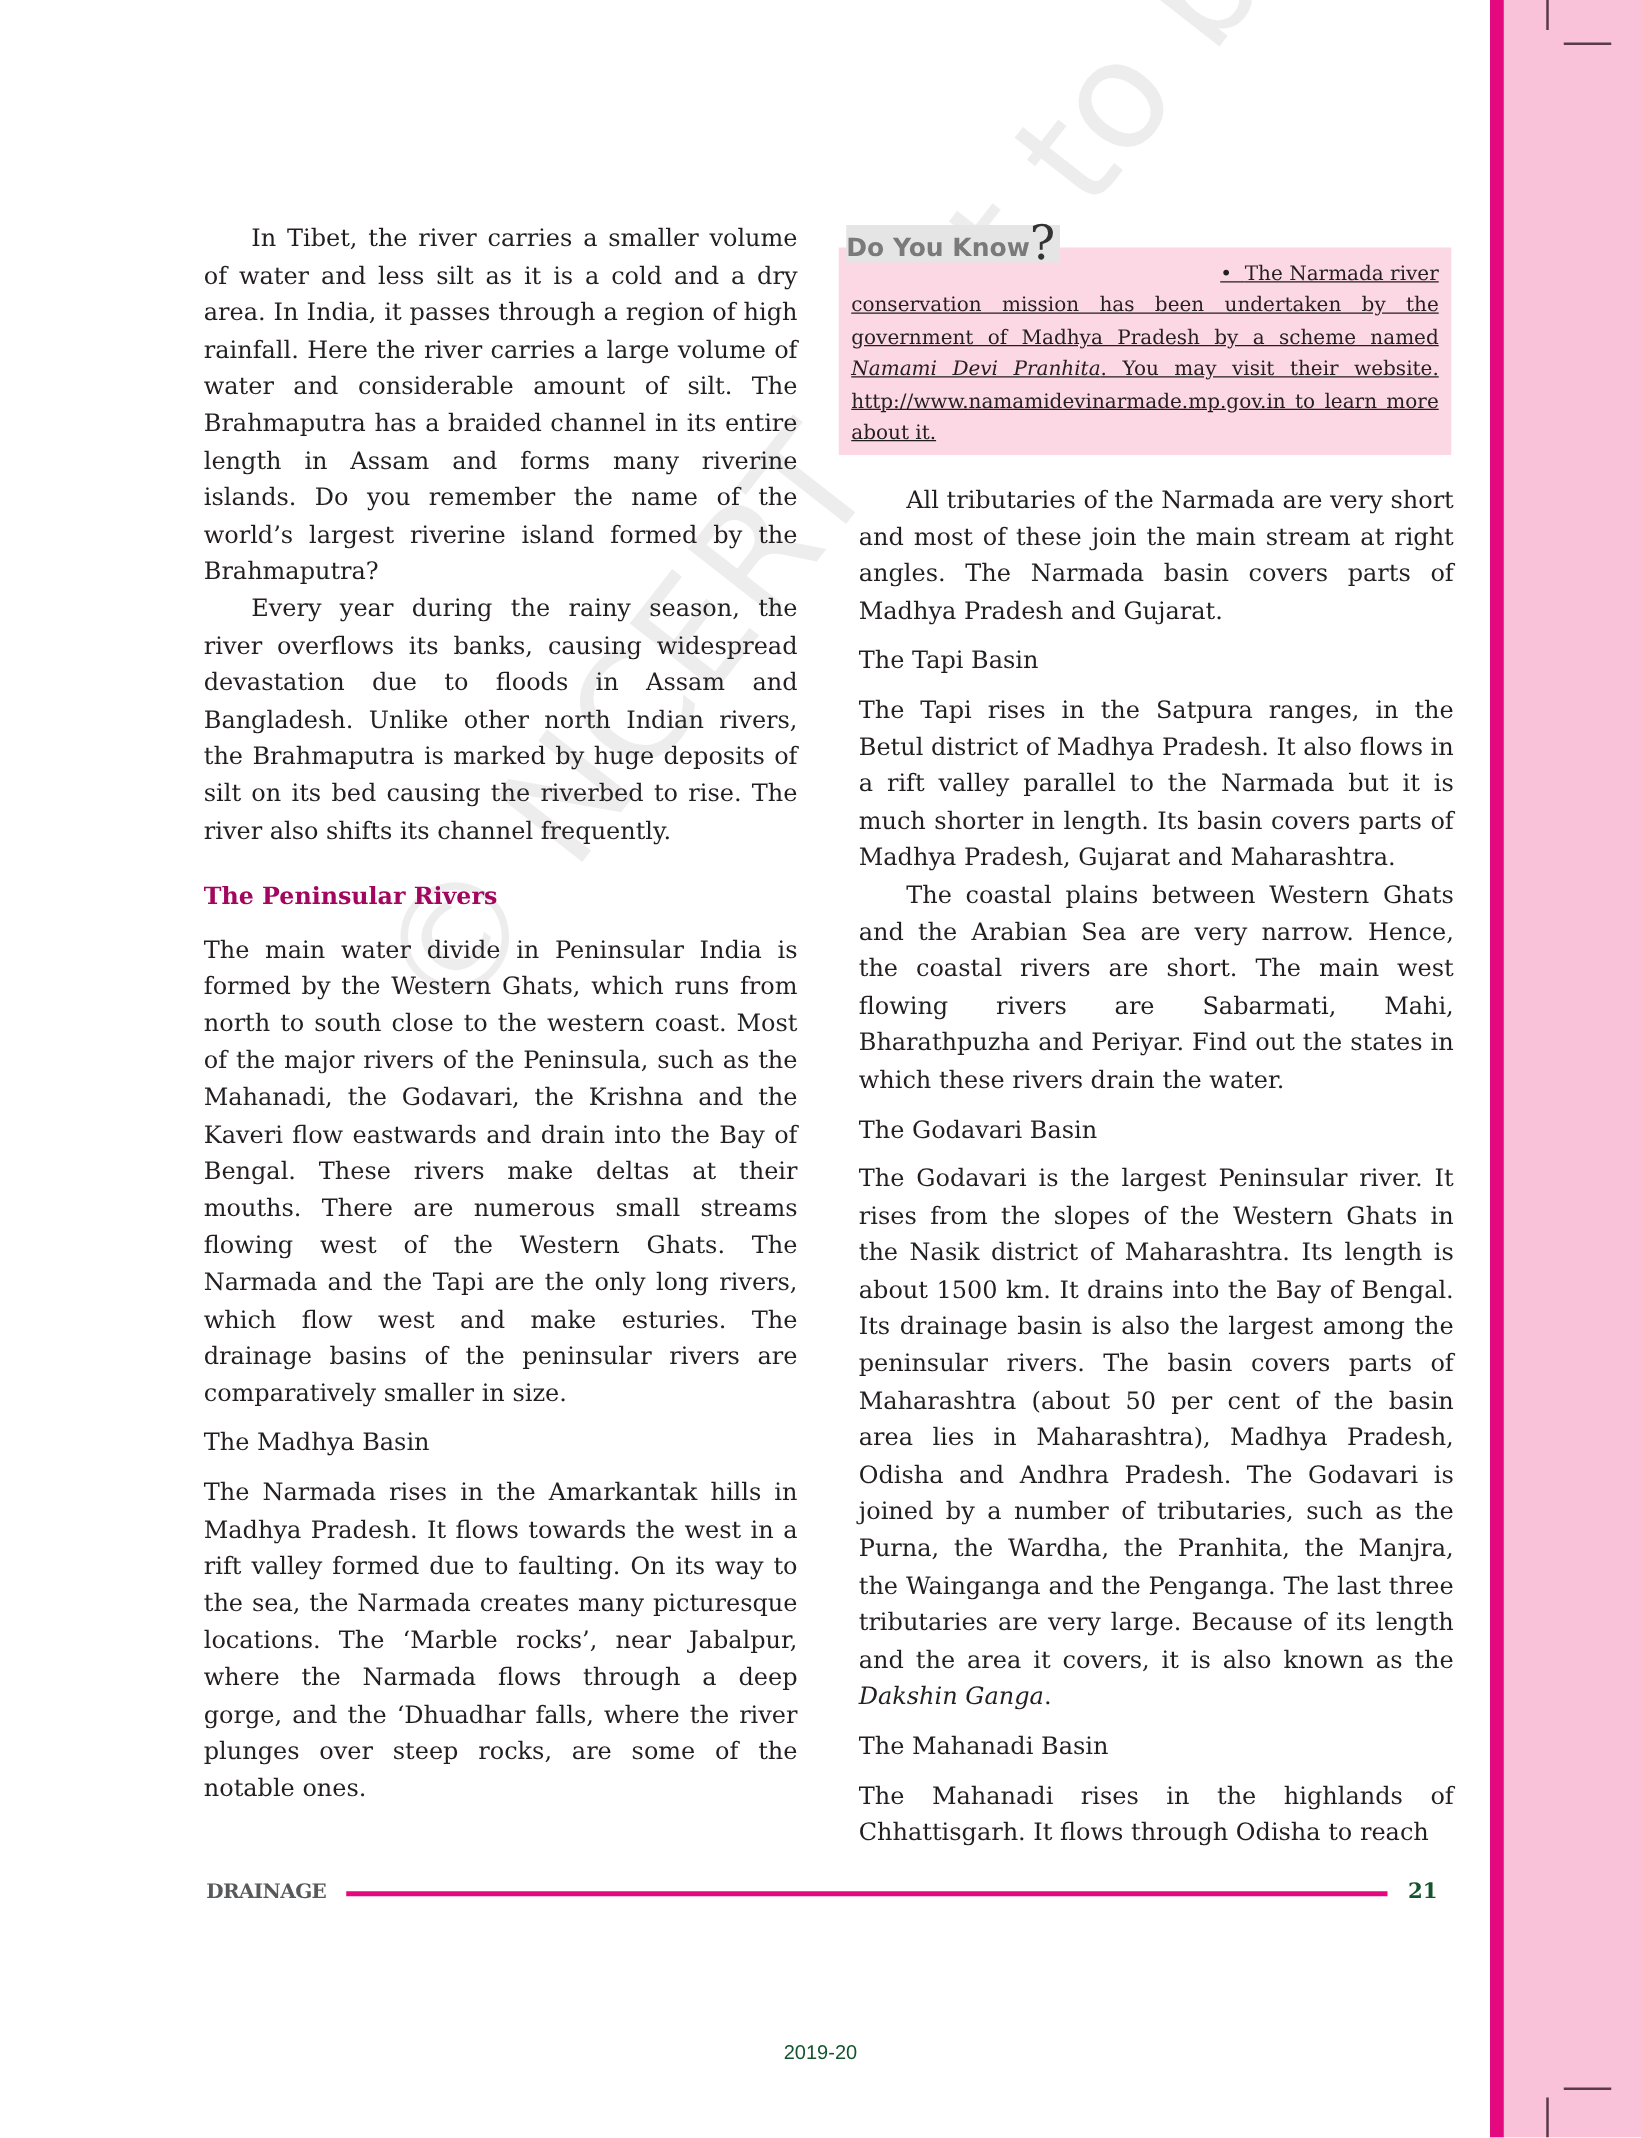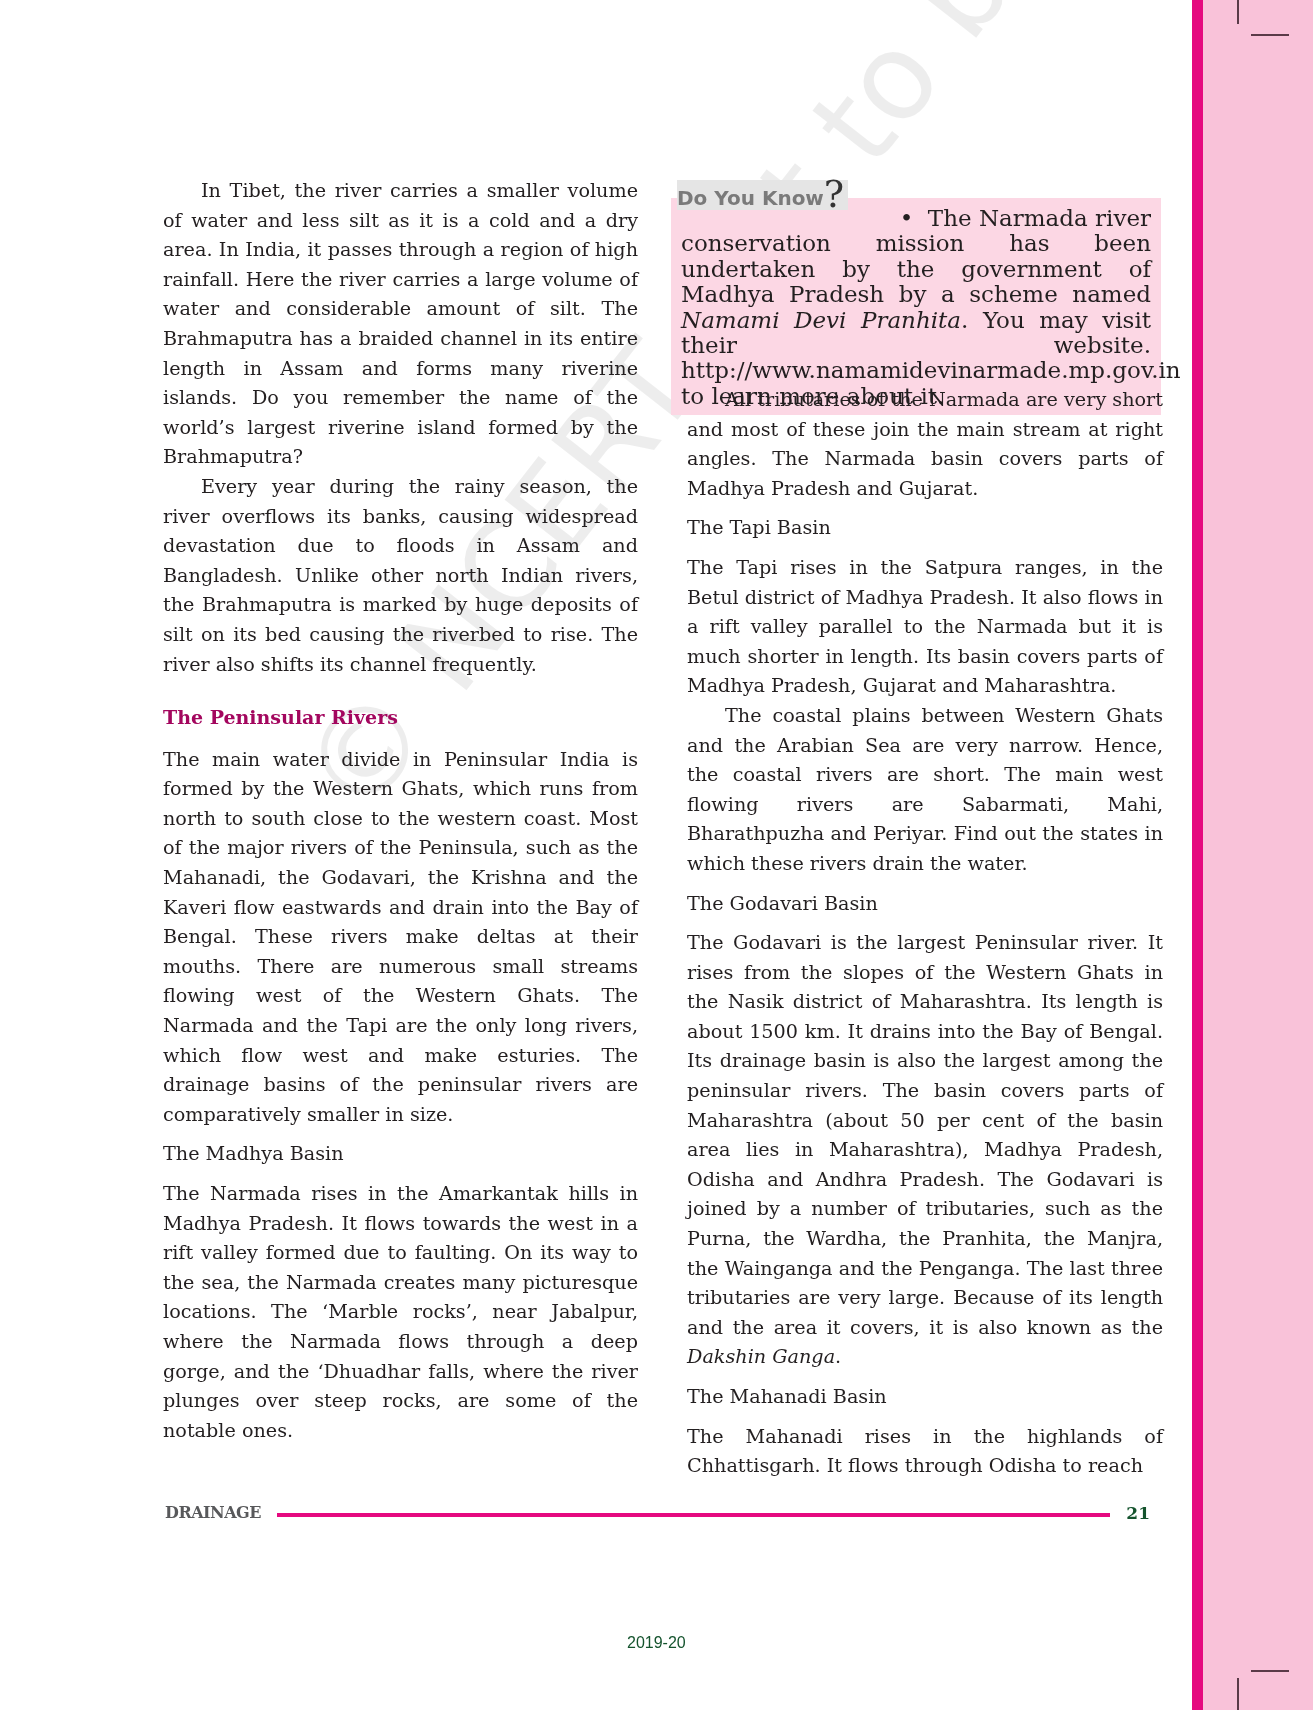--- a/index.html
+++ b/index.html
@@ -32,21 +32,21 @@
   .dyk { position: absolute; left: 677px; top: 180px; width: 474px; }
   .dyk-title {
     position: absolute; left: 0; top: 0; padding-right: 4px; background: #e5e5e5; z-index: 2;
     font-family: "DejaVu Sans", sans-serif; font-weight: bold; font-size: 20px; color: #7a7a7a;
     line-height: 24px;
   }
   .dyk-q { font-family: "DejaVu Serif", serif; font-weight: normal; font-size: 38px; color: #333; position: relative; top: 2px; }
   .dyk-box {
     position: absolute; left: -6px; top: 18px; width: 470px;
     background: #fcd7e4; padding: 8px 10px 6px 10px;
-    font-size: 23px; line-height: 25.4px; text-align: justify;
+    font-size: 16px; line-height: 25.4px; text-align: justify; text-decoration: underline;
   }
   .dyk-first { text-align: right; }
   .footer { position: absolute; left: 165px; top: 1503px; width: 985px; height: 24px; }
   .footer-chapter {
     position: absolute; left: 0; top: 0; font-family: "DejaVu Serif", serif; font-weight: bold;
     font-size: 16px; color: #58595b; letter-spacing: -0.5px;
   }
   .footer-rule { position: absolute; left: 112px; top: 10px; width: 833px; height: 4px; background: #e5097f; }
   .footer-page { position: absolute; right: 0; top: 0; font-family: "DejaVu Serif", serif; font-weight: bold; font-size: 17px; color: #14532d; }
   .edition {

